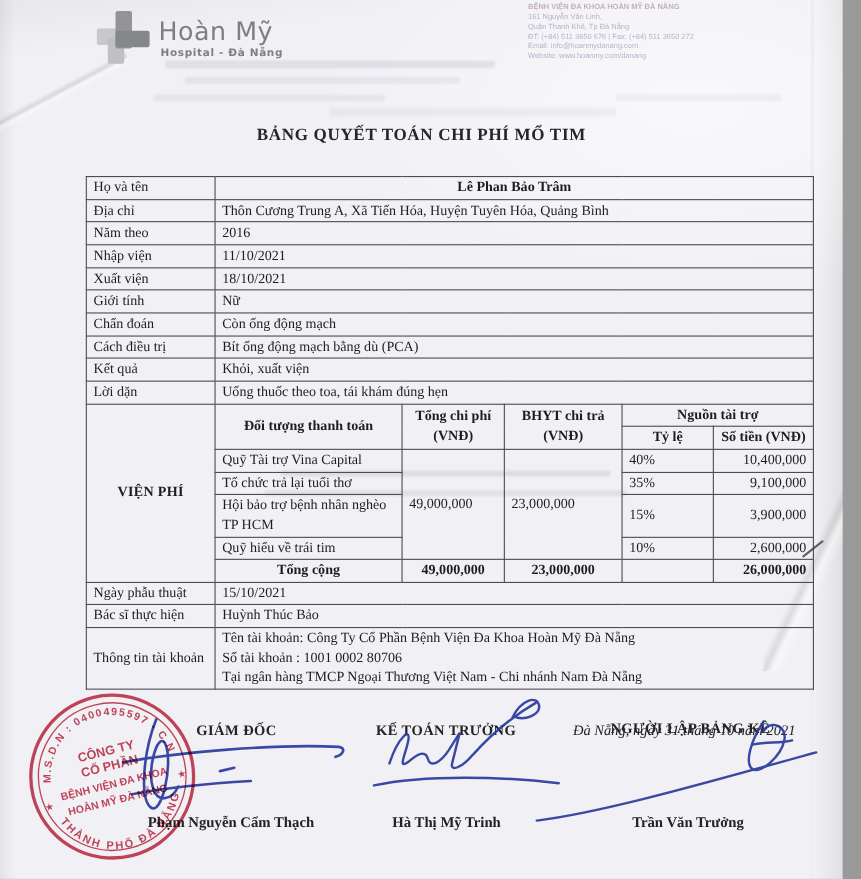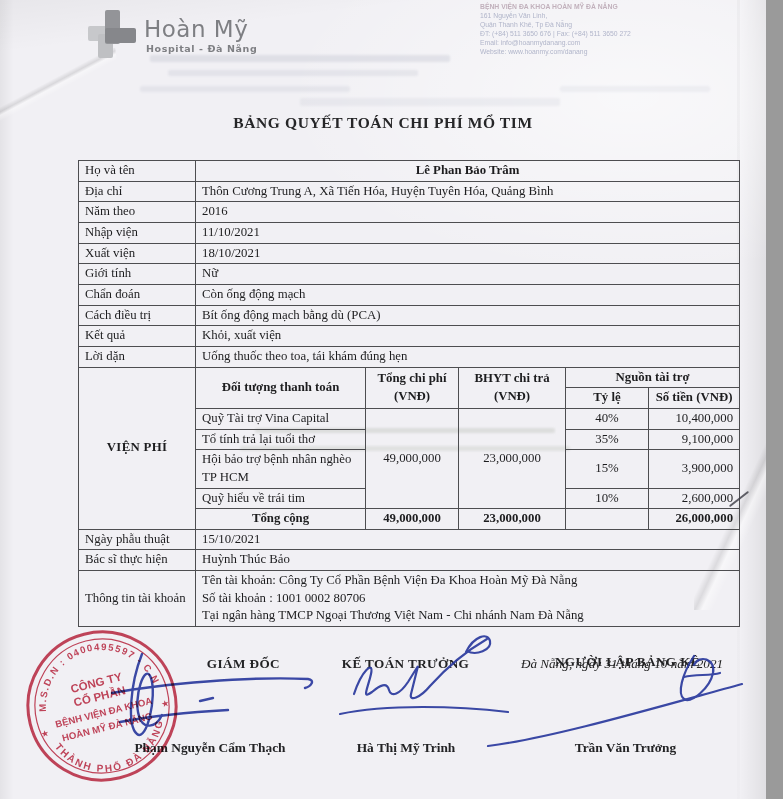--- a/index.html
+++ b/index.html
@@ -37,34 +37,34 @@
     font-size:15.5px;font-weight:bold;letter-spacing:.6px;color:#262628;}
 
   
   table.main{position:absolute;left:78px;top:160px;width:661px;border-collapse:collapse;table-layout:fixed;}
   table.main td{border:1px solid #4d4d50;font-size:12.8px;line-height:1.38;padding:1px 6px;
     vertical-align:middle;overflow:hidden;}
   td.lbl{padding-left:8px;}
   td.vp{font-weight:bold;text-align:center;letter-spacing:.3px;}
   td.hdr{font-weight:bold;text-align:center;padding:1px 3px;}
   .bc{font-weight:bold;text-align:center;margin-top:12px;}
-  .c{text-align:center;}
+  .c{text-align:left;}
   .r{text-align:right;margin-left:24px;}
   .b{font-weight:bold;}
   .acct div{padding:0;}
 
   
   .pen-tick{position:absolute;left:727px;top:498px;width:24px;height:2px;background:#3c3c45;
     transform:rotate(-38deg);border-radius:2px;opacity:.8;}
 
   
   .dateline{position:absolute;left:488px;top:634px;width:268px;text-align:center;
     font-style:italic;font-size:13.2px;color:#222;margin-top:22px;}
   .sig-title{position:absolute;font-weight:bold;font-size:13.2px;letter-spacing:.4px;color:#232325;text-align:center;}
-  .t-dir{left:150px;top:656px;width:130px;text-align:right;}
+  .t-dir{left:150px;top:656px;width:130px;}
   .t-acc{left:328px;top:656px;width:155px;}
   .t-pre{left:540px;top:654px;width:175px;}
   .sig-name{position:absolute;font-weight:bold;font-size:13.4px;color:#232325;text-align:center;}
   .n-dir{left:100px;top:740px;width:220px;}
   .n-acc{left:326px;top:740px;width:160px;text-align:center;}
   .n-pre{left:538px;top:740px;width:175px;}
   .sig-svg{position:absolute;pointer-events:none;}
   .s-dir{left:100px;top:646px;width:225px;height:100px;}
   .s-acc{left:316px;top:628px;width:212px;height:108px;}
   .s-pre{left:472px;top:646px;width:292px;height:108px;}
@@ -177,21 +177,21 @@
         <td class="hdr">Số tiền (VNĐ)</td>
       </tr>
       <tr>
         <td>Quỹ Tài trợ Vina Capital</td>
         <td rowspan="4" class="c">49,000,000</td>
         <td rowspan="4" class="c">23,000,000</td>
         <td class="c">40%</td>
         <td class="r">10,400,000</td>
       </tr>
       <tr>
-        <td>Tổ tính trả lại tuổi thơ</td>
+        <td>Tổ chức trả lại tuổi thơ</td>
         <td class="c">35%</td>
         <td class="r">9,100,000</td>
       </tr>
       <tr>
         <td>Hội bảo trợ bệnh nhân nghèo TP HCM</td>
         <td class="c">15%</td>
         <td class="r">3,900,000</td>
       </tr>
       <tr>
         <td>Quỹ hiểu về trái tim</td>

